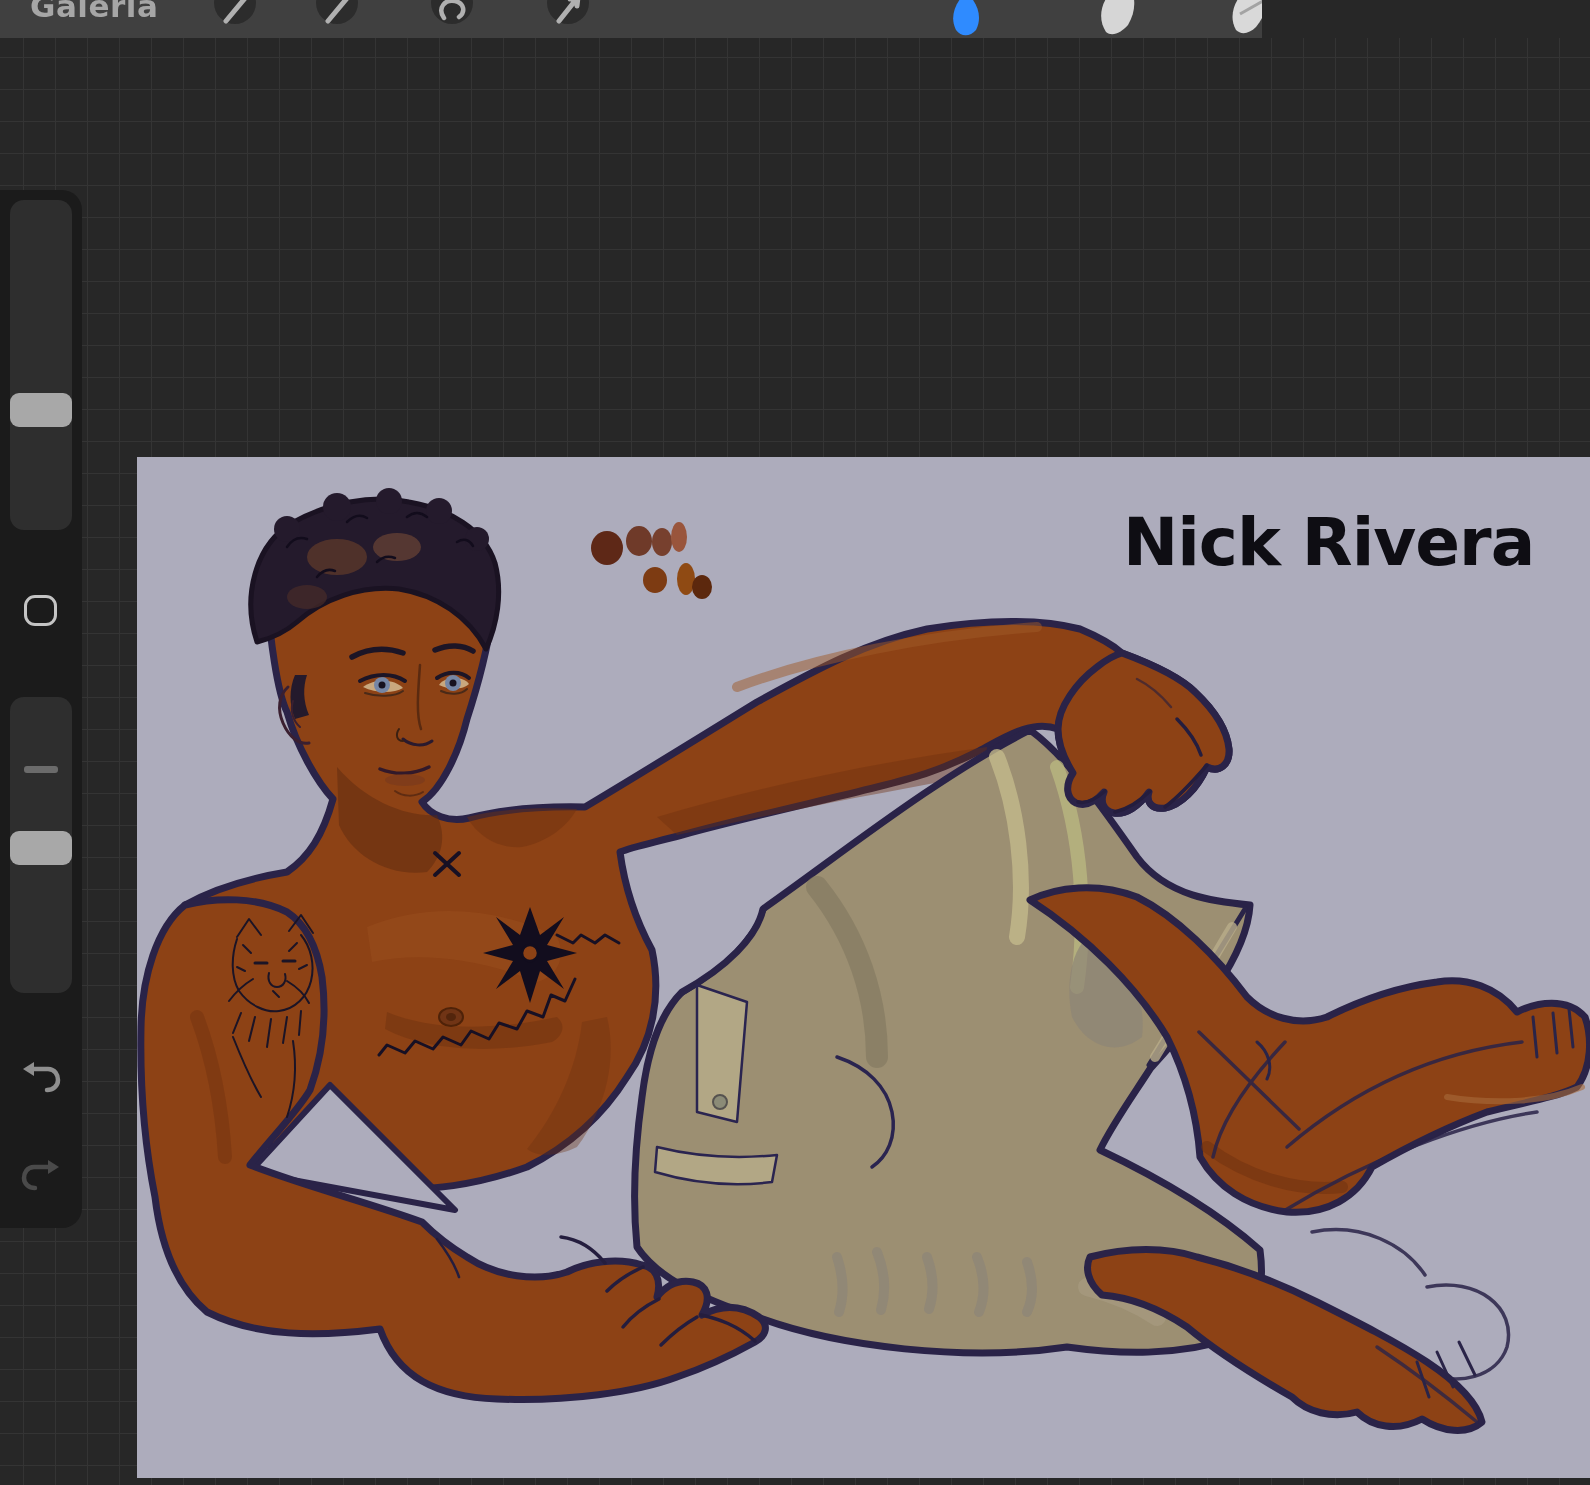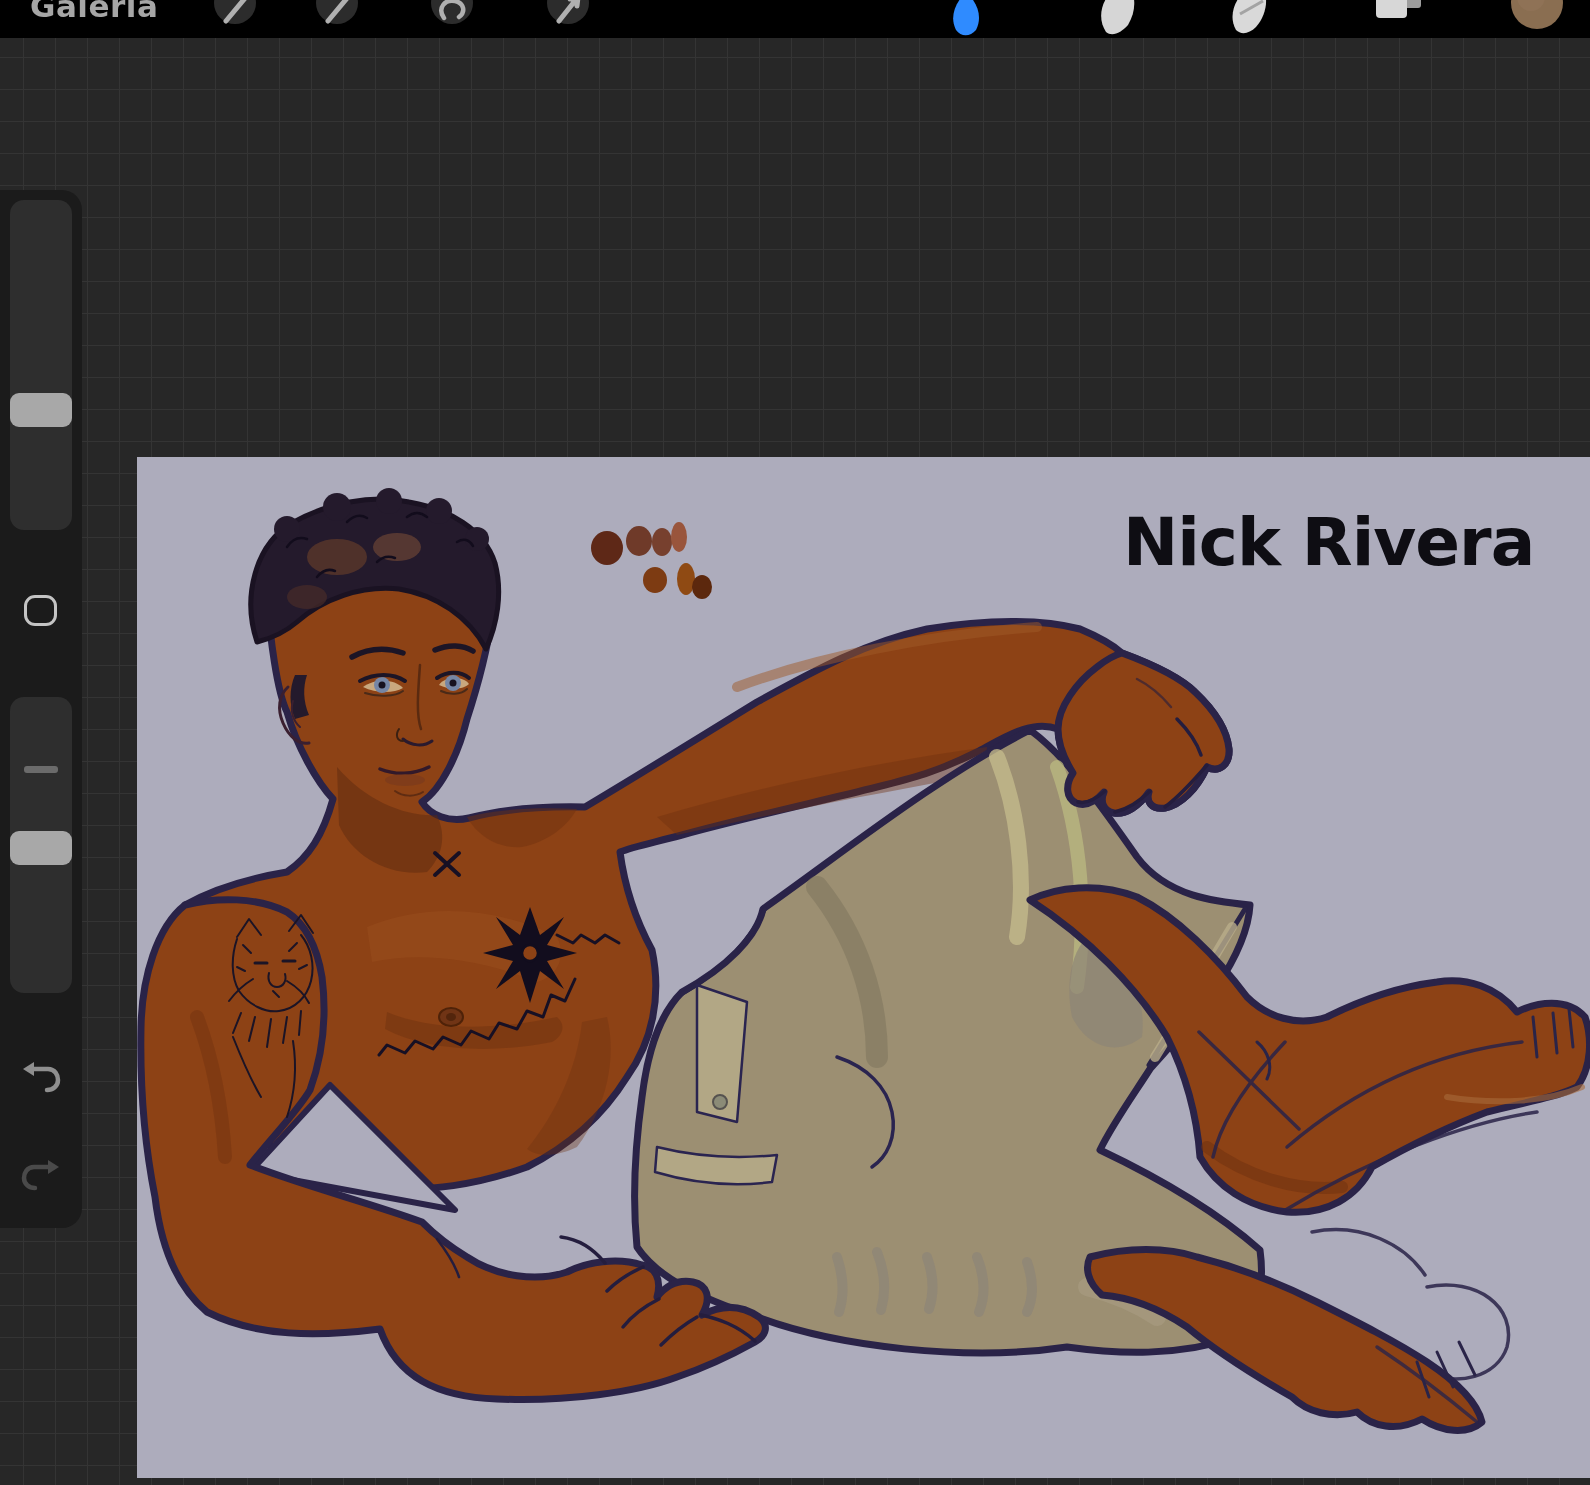--- a/index.html
+++ b/index.html
@@ -10,22 +10,22 @@
   .grid-bg{
     position:absolute;left:0;top:38px;right:0;bottom:0;
     background-color:#272727;
     background-image:
       linear-gradient(#343434 1px, transparent 1px),
       linear-gradient(90deg,#343434 1px, transparent 1px);
     background-size:32px 32px;
     background-position:-9px -13px;
   }
   .topbar{
-    position:absolute;left:0;top:0;width:1590px;height:38px;
-    background:#000000;overflow:hidden;z-index:30;text-align:right;
+    position:absolute;left:0;top:0;width:1262px;height:38px;
+    background:#404040;overflow:hidden;z-index:30;text-align:right;
   }
   .gallery-label{
     position:absolute;left:30px;top:-12px;
     font-size:31px;font-weight:bold;color:#a6a6a6;letter-spacing:.5px;
   }
   .topbar svg{position:absolute;left:0;top:0;}
   .canvas-wrap{
     position:absolute;left:137px;top:457px;width:1164px;height:1021px;
     background:#adacbc;z-index:5;
   }

